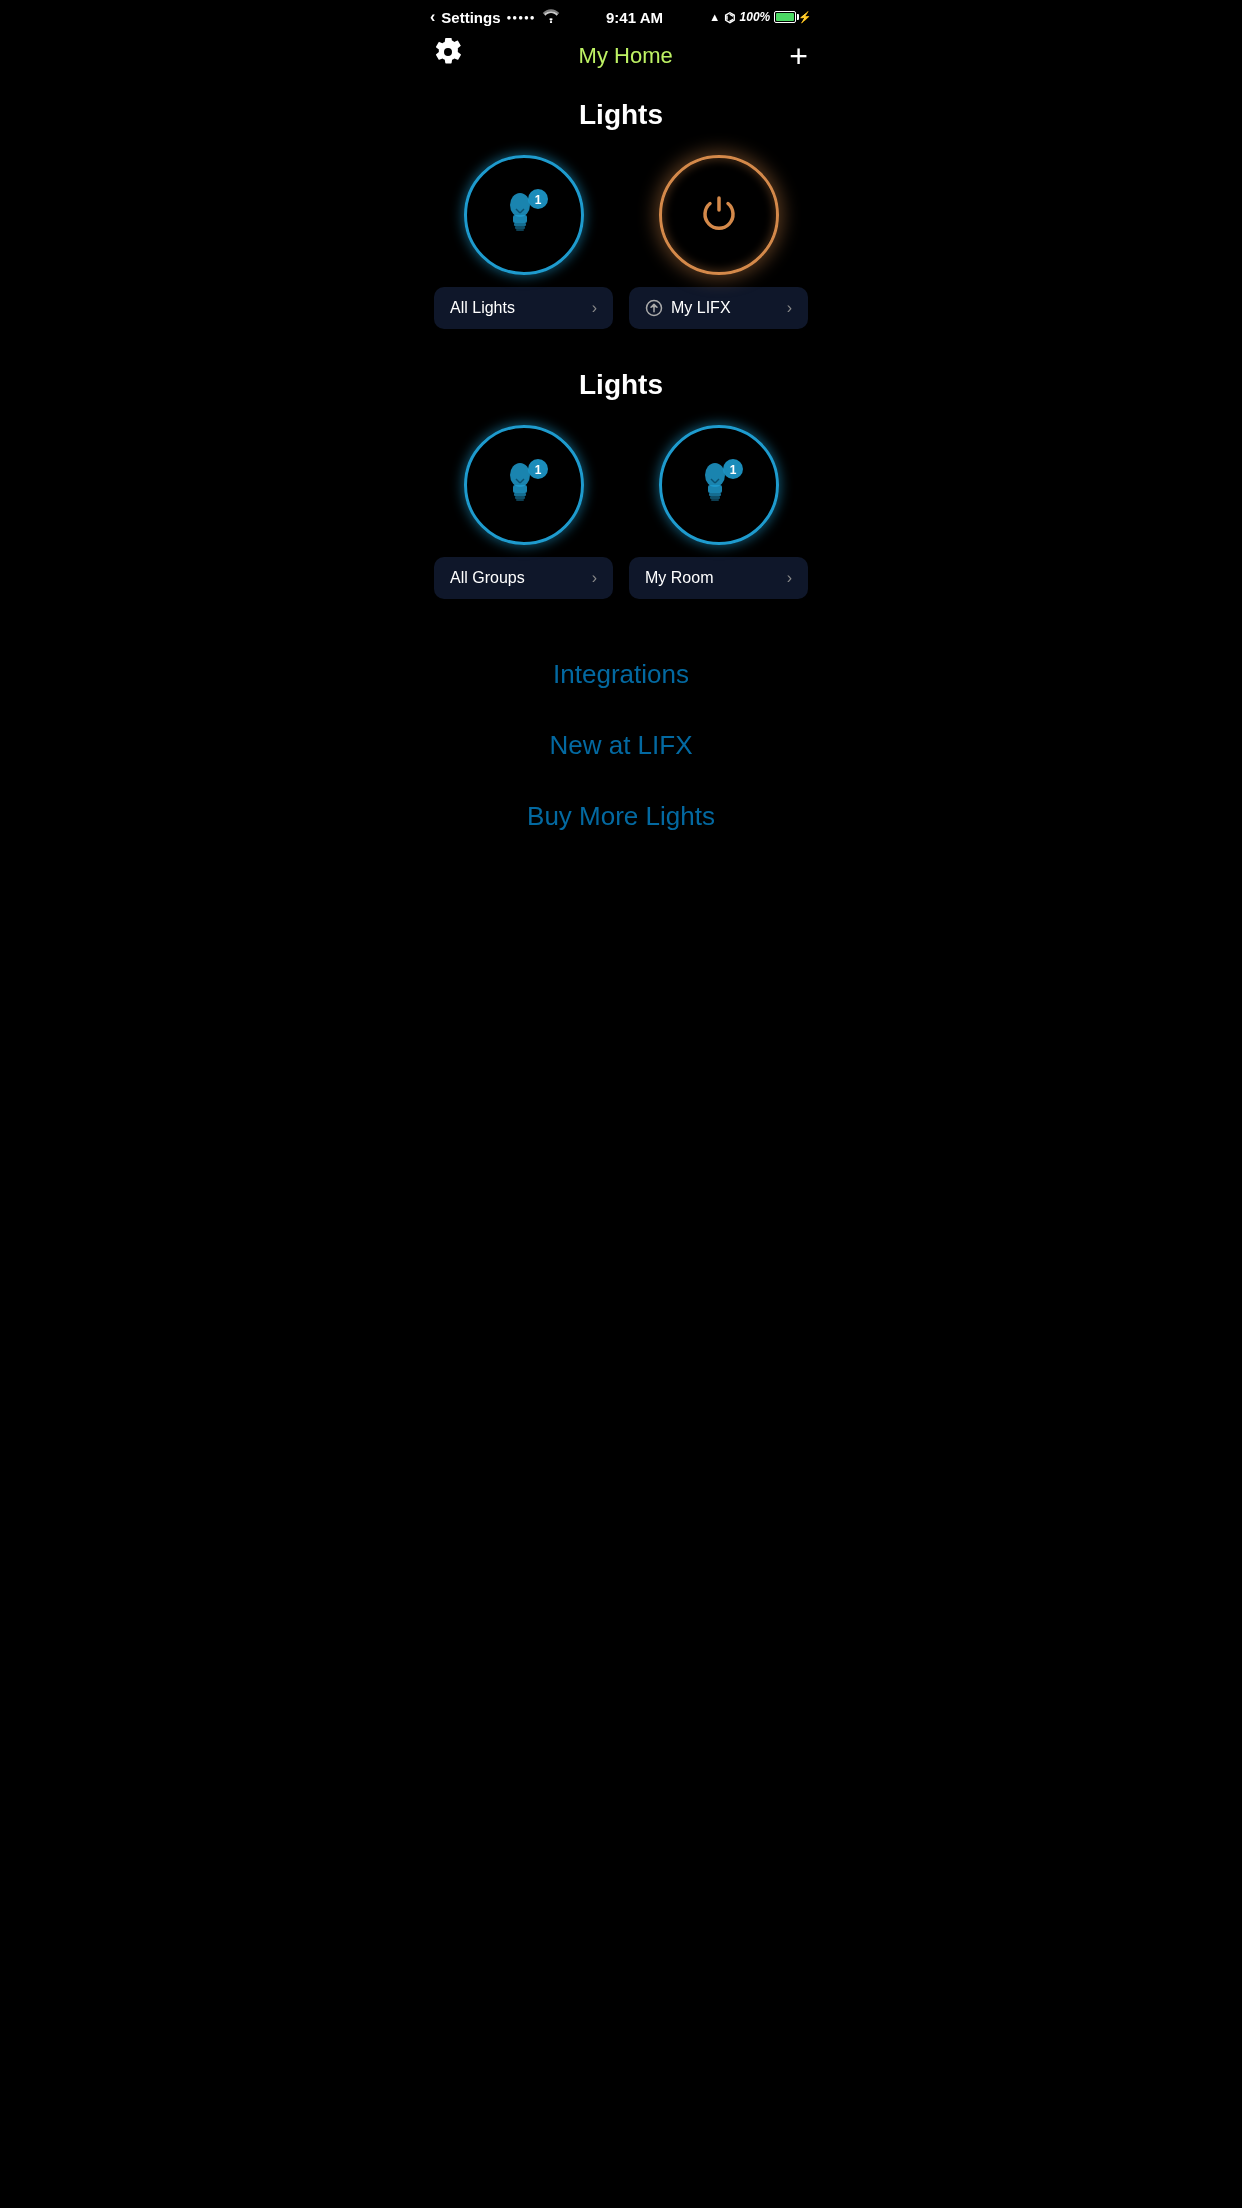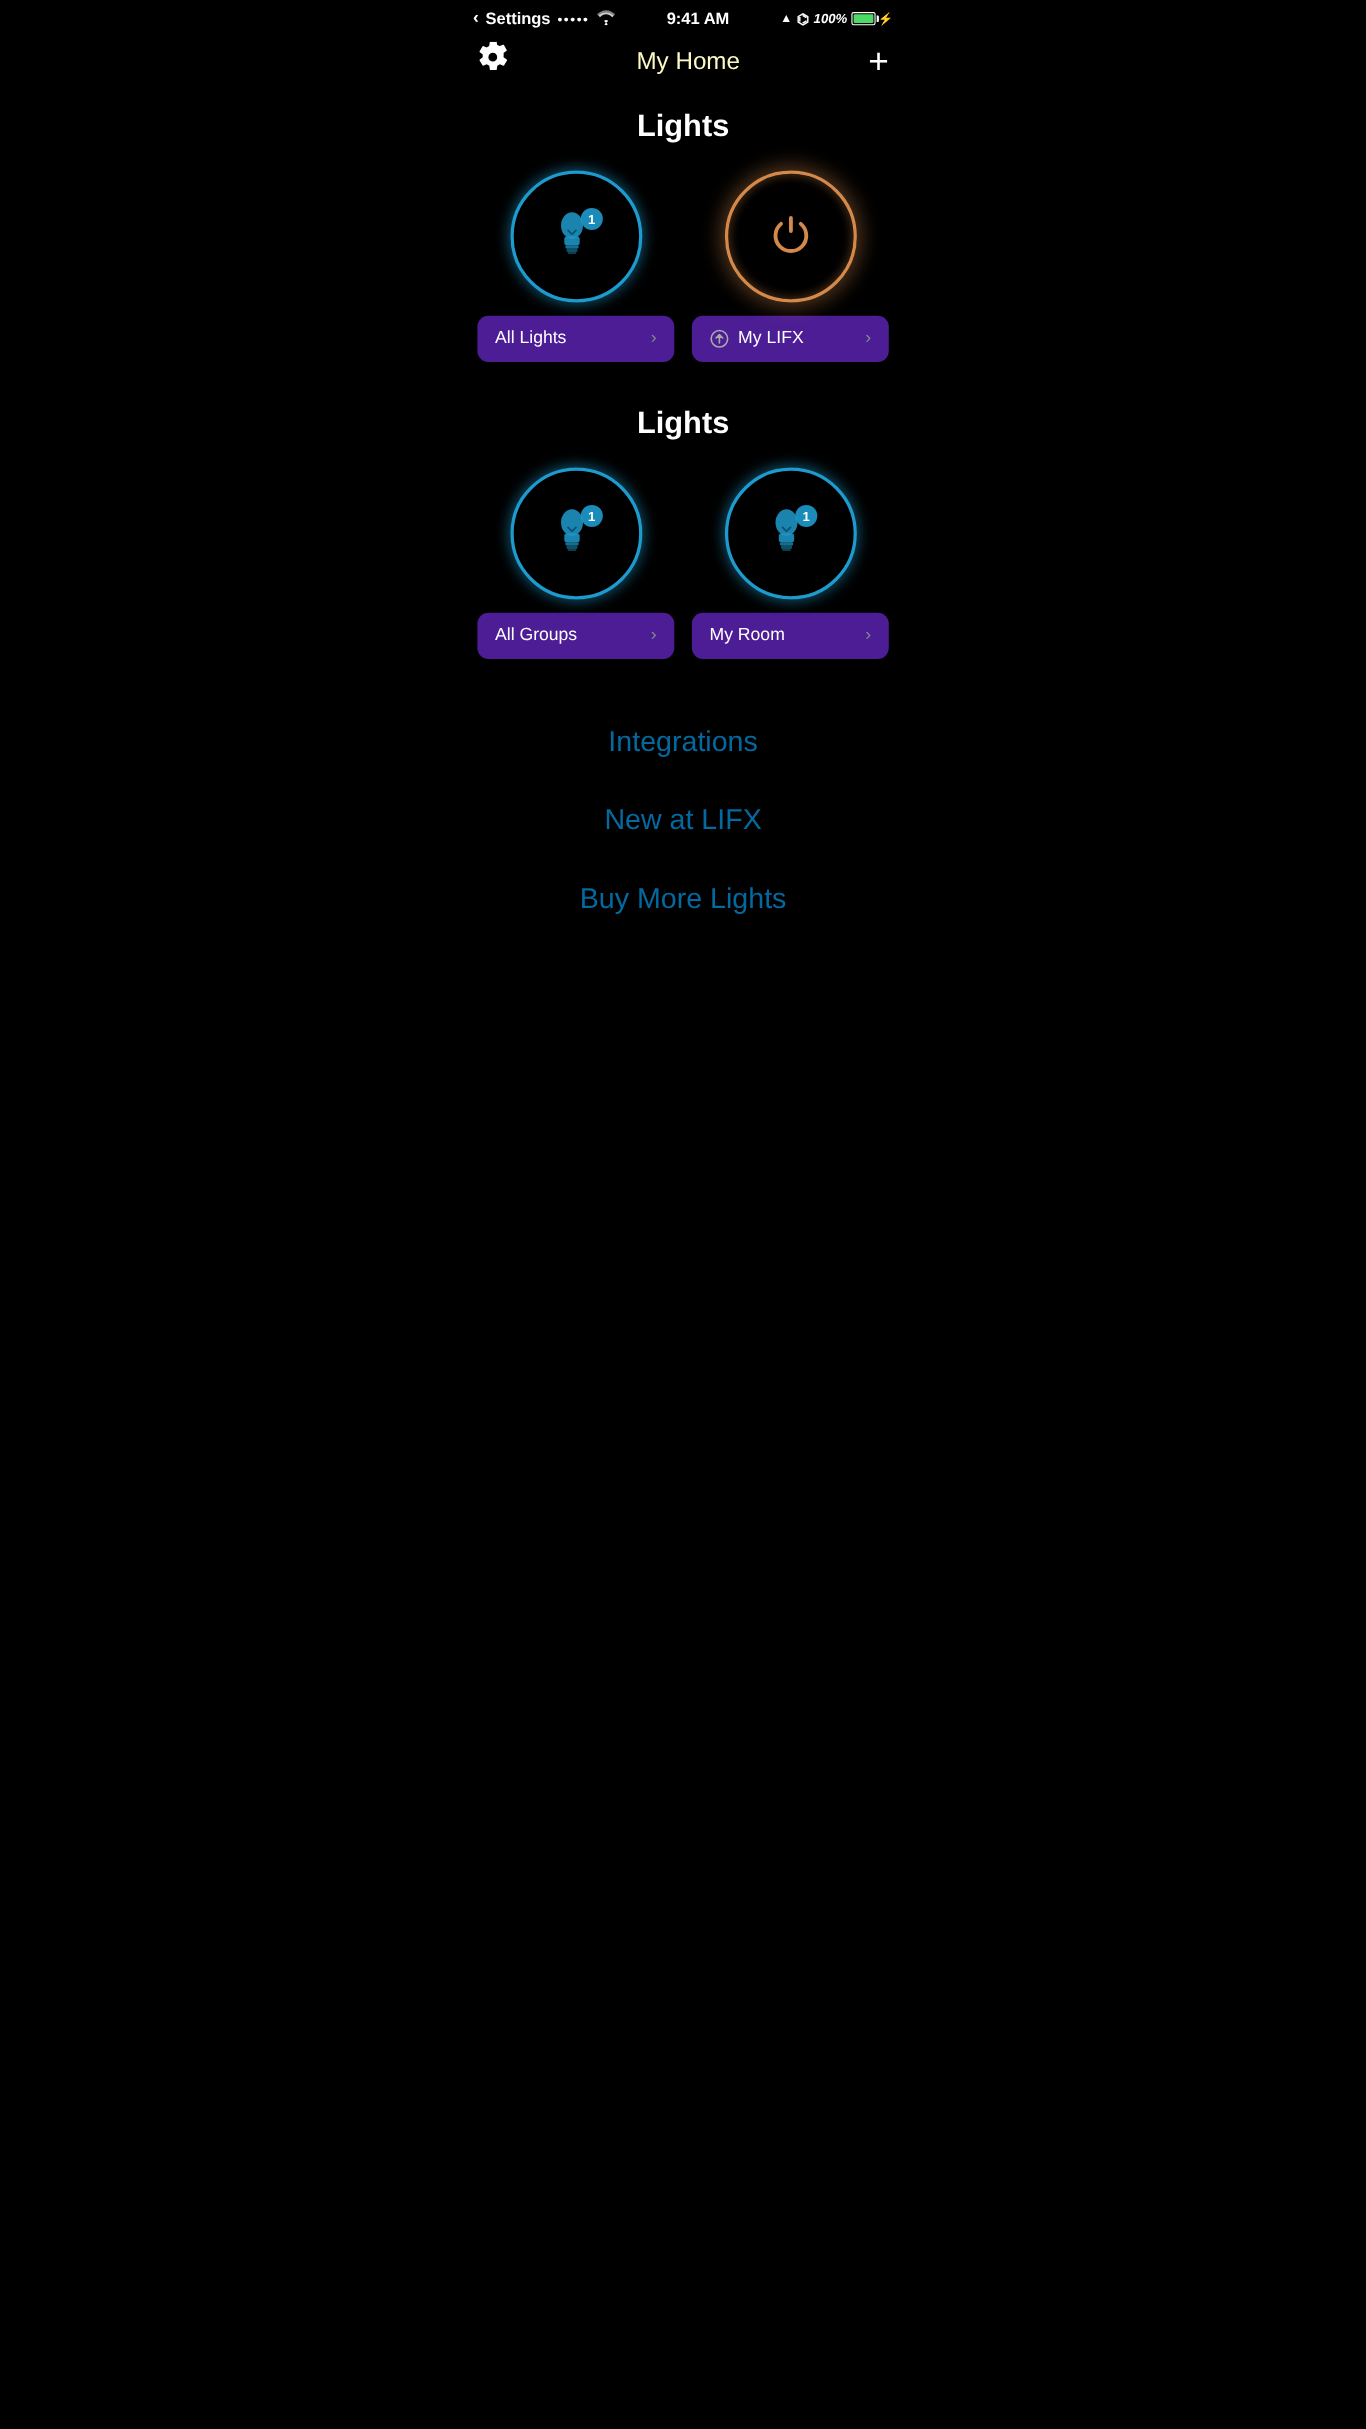--- a/index.html
+++ b/index.html
@@ -52,21 +52,21 @@
       display: flex;
       justify-content: space-between;
       align-items: center;
       padding: 8px 20px 16px;
     }
     .nav-settings {
       font-size: 26px; color: #fff; cursor: pointer;
       background: none; border: none;
     }
     .nav-title {
-      font-size: 22px; font-weight: 500; color: #fef9c3;
+      font-size: 22px; font-weight: 500; color: #bef264;
     }
     .nav-add {
       font-size: 30px; color: #fff; cursor: pointer;
       background: none; border: none; font-weight: 300;
       line-height: 1;
     }
 
     
     .section {
       padding: 10px 20px 30px;
@@ -111,21 +111,21 @@
       width: 64px; height: 64px;
     }
 
     
     .power-svg {
       width: 50px; height: 50px;
     }
 
     
     .item-label {
-      background: #4c1d95;
+      background: #0f172a;
       border-radius: 10px;
       padding: 12px 16px;
       width: 100%;
       display: flex;
       align-items: center;
       justify-content: space-between;
       cursor: pointer;
       border: none;
     }
     .item-label-text {

